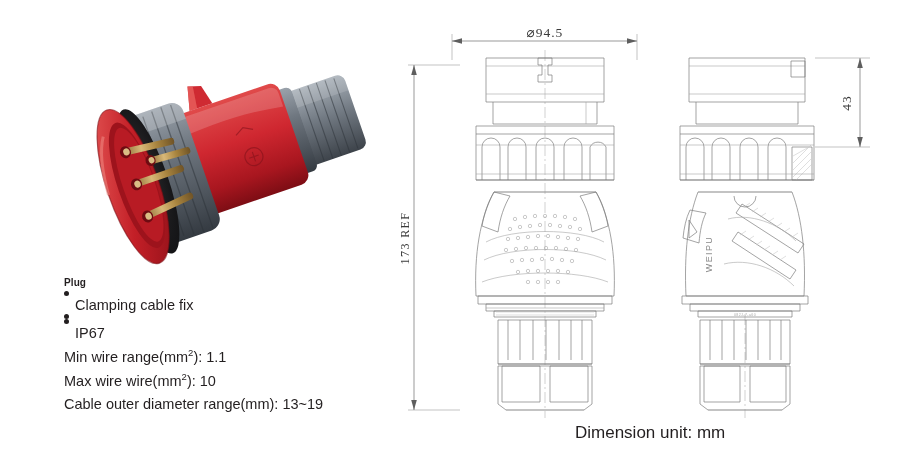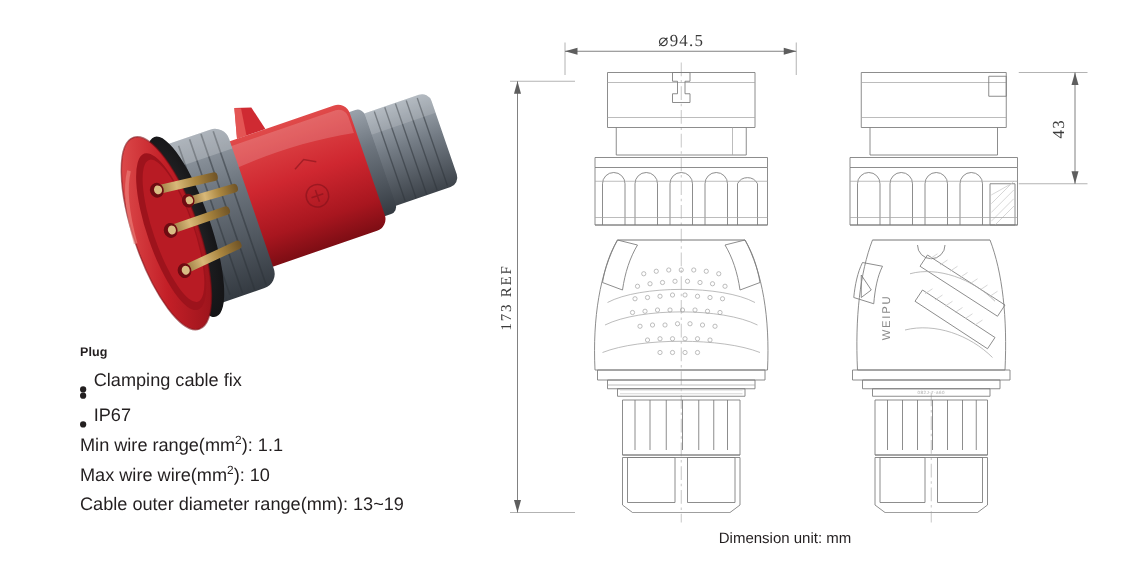--- a/index.html
+++ b/index.html
@@ -35,21 +35,21 @@
   }
   #spec-title {
     font-size: 10px;
     font-weight: bold;
     letter-spacing: .1px;
     margin: 0 0 5px 0;
     line-height: 1.2;
   }
   .bullet-row {
     display: flex;
-    align-items: flex-end;
+    align-items: flex-start;
     font-size: 14.5px;
     line-height: 1.58;
     white-space: nowrap;
   }
   .bullet-dot {
     width: 5px;
     height: 5px;
     border-radius: 50%;
     background: #231f20;
     margin-right: 6px;
@@ -72,21 +72,21 @@
     width: 510px;
     height: 440px;
     margin-left: 16px;
   }
   #drawing svg { display: block; }
 
   #dim-caption {
     position: absolute;
     left: 575px;
     top: 423px;
-    font-size: 12px;
+    font-size: 17px;
     color: #231f20;
     white-space: nowrap;
   }
 
   .dimtext {
     font-family: "Liberation Serif", serif;
     font-size: 13.5px;
     fill: #3a3a3a;
     letter-spacing: 1px;
   }

